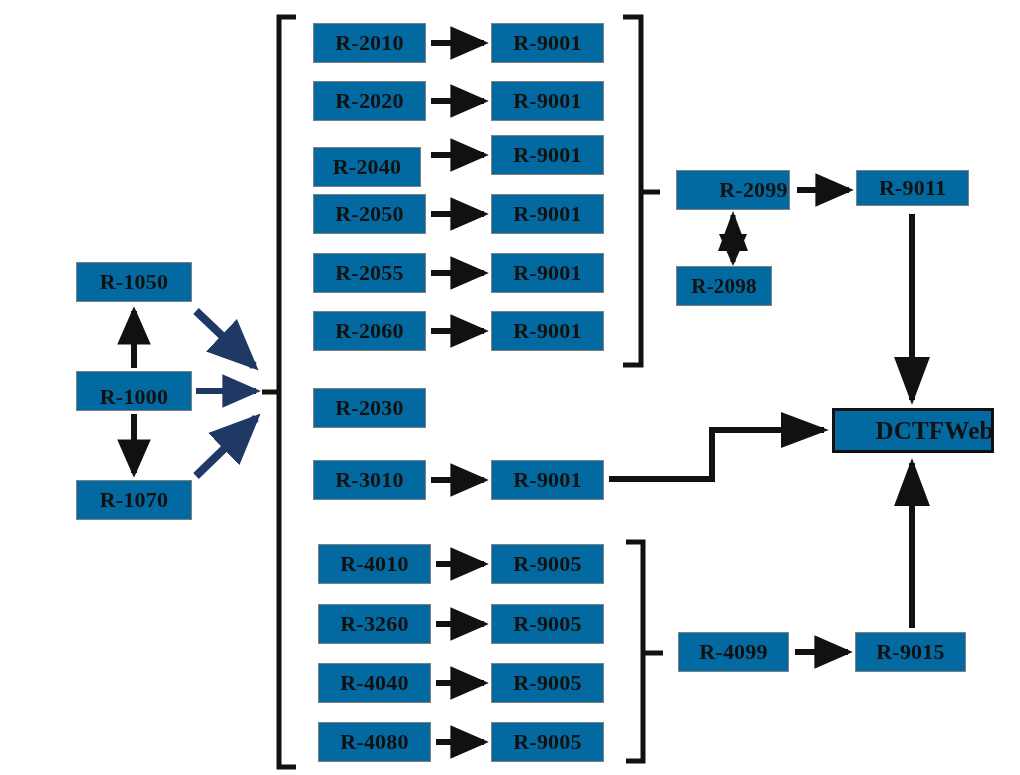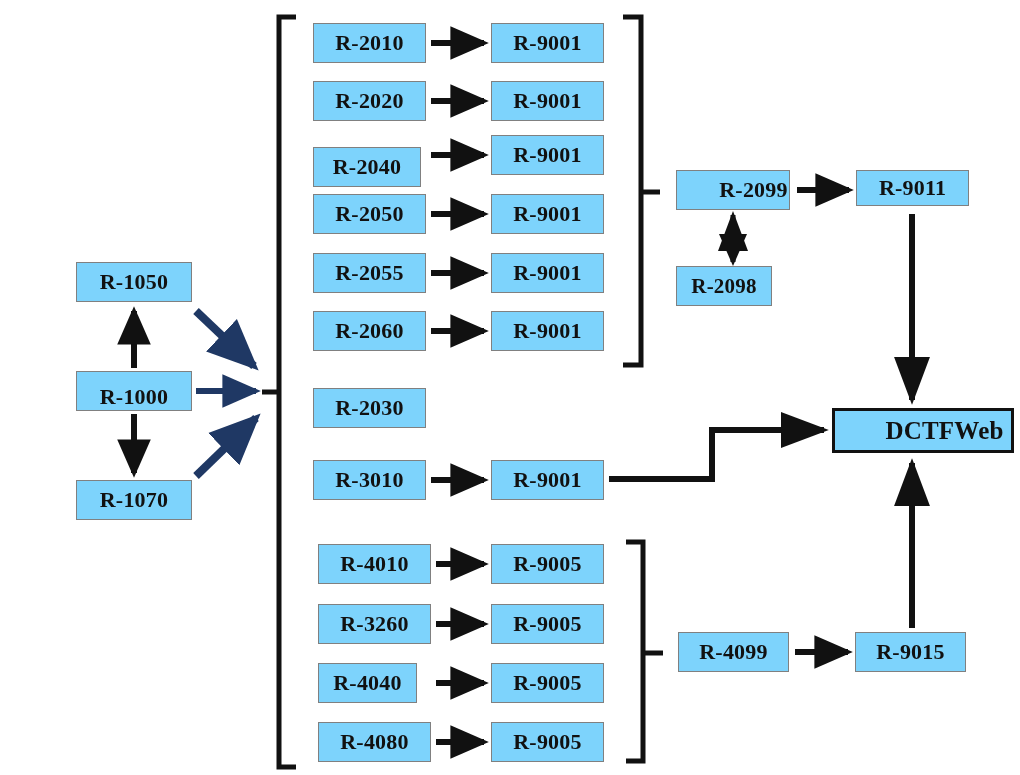--- a/index.html
+++ b/index.html
@@ -1,21 +1,21 @@
 <!DOCTYPE html>
 <html><head>
 <meta charset="utf-8">
 <style>
   html,body{margin:0;padding:0;background:#ffffff;}
   body{width:1020px;height:775px;overflow:hidden;
        font-family:"Liberation Serif","DejaVu Serif",serif;}
   #diagram{position:relative;width:1020px;height:775px;background:#fff;}
   svg.layer{position:absolute;left:0;top:0;width:1020px;height:775px;}
   .node{position:absolute;box-sizing:border-box;display:flex;
-        align-items:center;justify-content:center;background:#7dd3fc;
+        align-items:center;justify-content:center;background:#0369a1;
         border:1px solid #808080;font-weight:bold;color:#111111;
         letter-spacing:0.2px;}
   .node.emph{border:3px solid #111111;}
   .node .lbl{white-space:nowrap;}
 </style>
 </head>
 <body>
 
 <div id="diagram">
 
@@ -188,21 +188,21 @@
       </div>
       <div class="node" style="left: 491px; top: 544px; width: 113px; height: 40px; font-size: 22px;">
         <span class="lbl">R-9005</span>
       </div>
       <div class="node" style="left: 318px; top: 604px; width: 113px; height: 40px; font-size: 22px;">
         <span class="lbl">R-3260</span>
       </div>
       <div class="node" style="left: 491px; top: 604px; width: 113px; height: 40px; font-size: 22px;">
         <span class="lbl">R-9005</span>
       </div>
-      <div class="node" style="left: 318px; top: 663px; width: 99px; height: 40px; font-size: 22px;">
+      <div class="node" style="left: 318px; top: 663px; width: 113px; height: 40px; font-size: 22px;">
         <span class="lbl">R-4040</span>
       </div>
       <div class="node" style="left: 491px; top: 663px; width: 113px; height: 40px; font-size: 22px;">
         <span class="lbl">R-9005</span>
       </div>
       <div class="node" style="left: 318px; top: 722px; width: 113px; height: 40px; font-size: 22px;">
         <span class="lbl">R-4080</span>
       </div>
       <div class="node" style="left: 491px; top: 722px; width: 113px; height: 40px; font-size: 22px;">
         <span class="lbl">R-9005</span>
@@ -215,17 +215,17 @@
       </div>
       <div class="node" style="left: 676px; top: 266px; width: 96px; height: 40px; font-size: 21px;">
         <span class="lbl">R-2098</span>
       </div>
       <div class="node" style="left: 678px; top: 632px; width: 111px; height: 40px; font-size: 22px;">
         <span class="lbl">R-4099</span>
       </div>
       <div class="node" style="left: 855px; top: 632px; width: 111px; height: 40px; font-size: 22px;">
         <span class="lbl">R-9015</span>
       </div>
-      <div class="node emph" style="left: 832px; top: 408px; width: 182px; height: 45px; font-size: 25px; padding-left: 43px;">
+      <div class="node emph" style="left: 832px; top: 408px; width: 162px; height: 45px; font-size: 25px; padding-left: 43px;">
         <span class="lbl">DCTFWeb</span>
       </div>
     </div>
 </div>
 
 </body></html>

